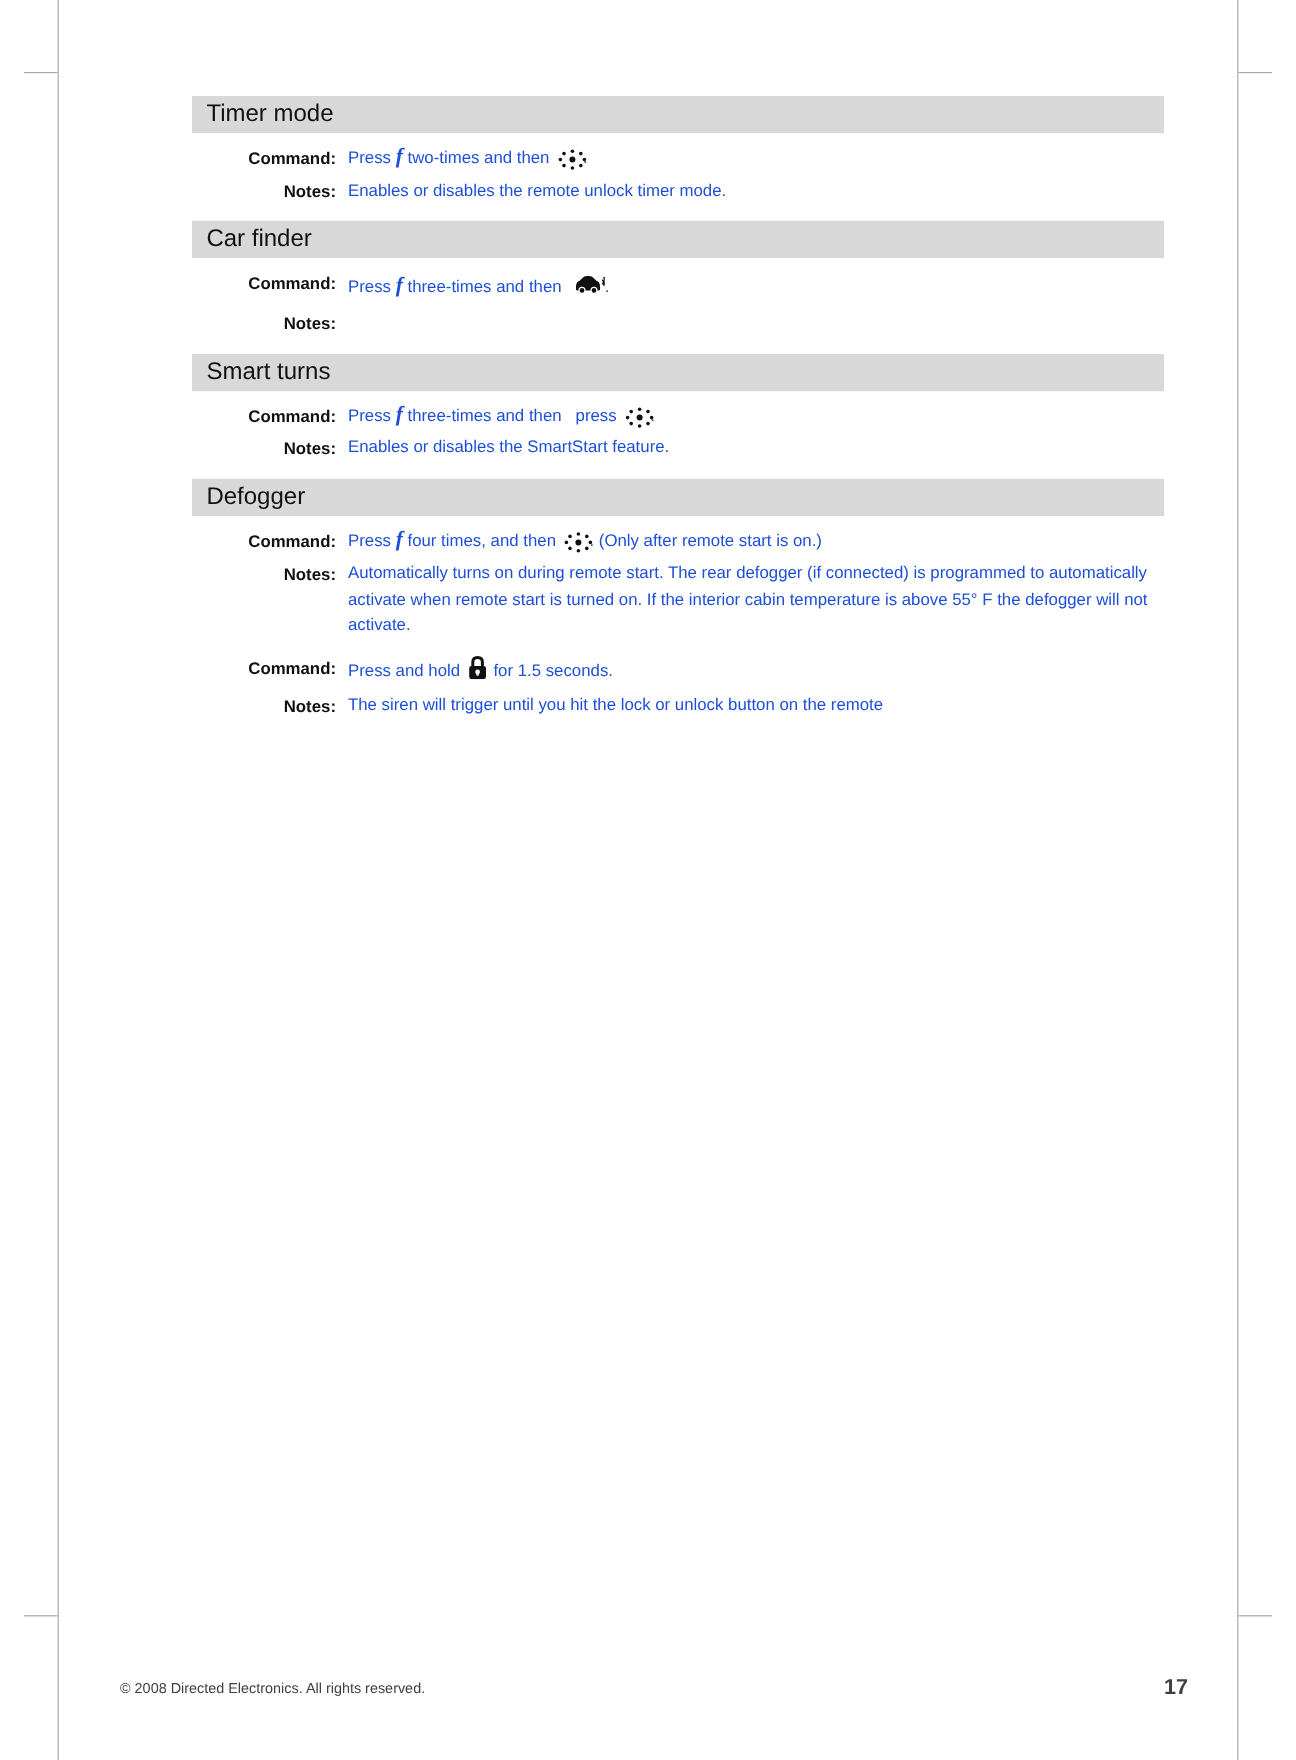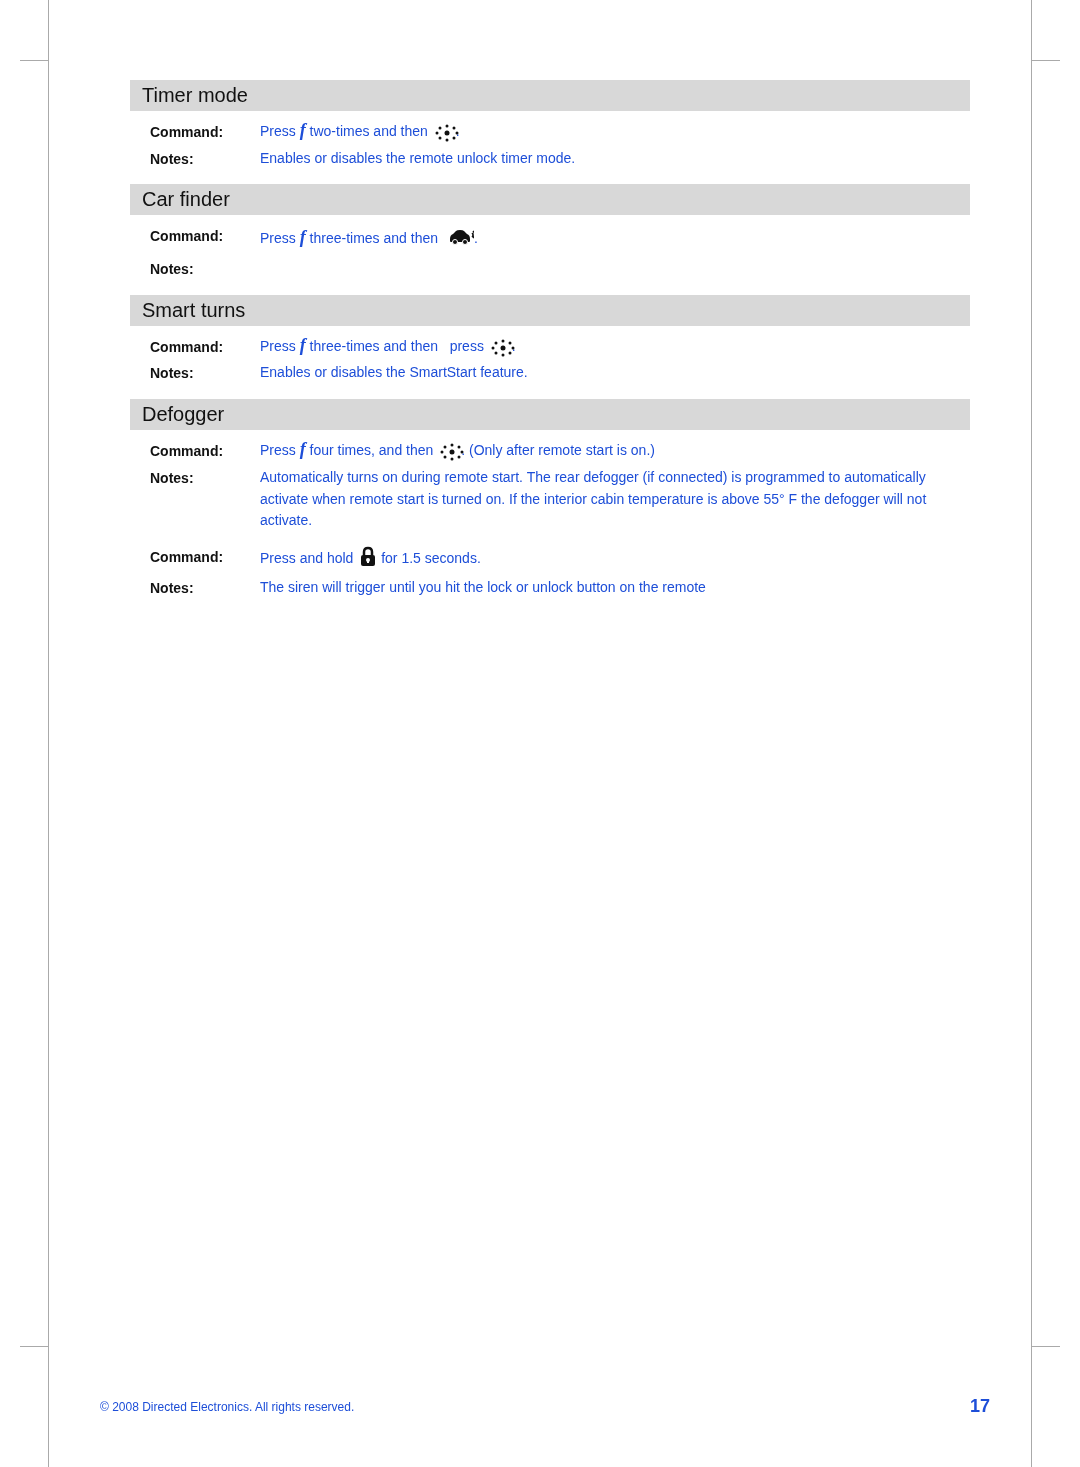--- a/index.html
+++ b/index.html
@@ -14,21 +14,21 @@
       font-size: 15px;
       color: #222;
       width: 1080px;
       min-height: 1467px;
       position: relative;
     }
 
     .page {
       width: 1080px;
       min-height: 1467px;
-      padding: 60px 90px 60px 70px;
+      padding: 60px 90px 60px 100px;
       position: relative;
       background: #fff;
     }
 
     
     .border-left {
       position: absolute;
       left: 48px;
       top: 0;
       bottom: 0;
@@ -115,20 +115,21 @@
 
     .label {
       font-family: Arial, Helvetica, sans-serif;
       font-weight: bold;
       font-size: 14px;
       min-width: 110px;
       color: #111;
       padding-right: 10px;
       padding-top: 1px;
       flex-shrink: 0;
+      text-align: right;
     }
 
     .value {
       font-family: Arial, Helvetica, sans-serif;
       font-size: 14px;
       color: #1d4ed8;
       flex: 1;
       line-height: 1.55;
     }
 
@@ -172,21 +173,21 @@
     .footer {
       position: absolute;
       bottom: 50px;
       left: 100px;
       right: 90px;
       display: flex;
       justify-content: space-between;
       align-items: center;
       font-family: Arial, Helvetica, sans-serif;
       font-size: 12px;
-      color: #1d4ed8;
+      color: #404040;
     }
 
     .footer-text {
       font-size: 12px;
     }
 
     .footer-page {
       font-size: 18px;
       font-weight: bold;
     }

